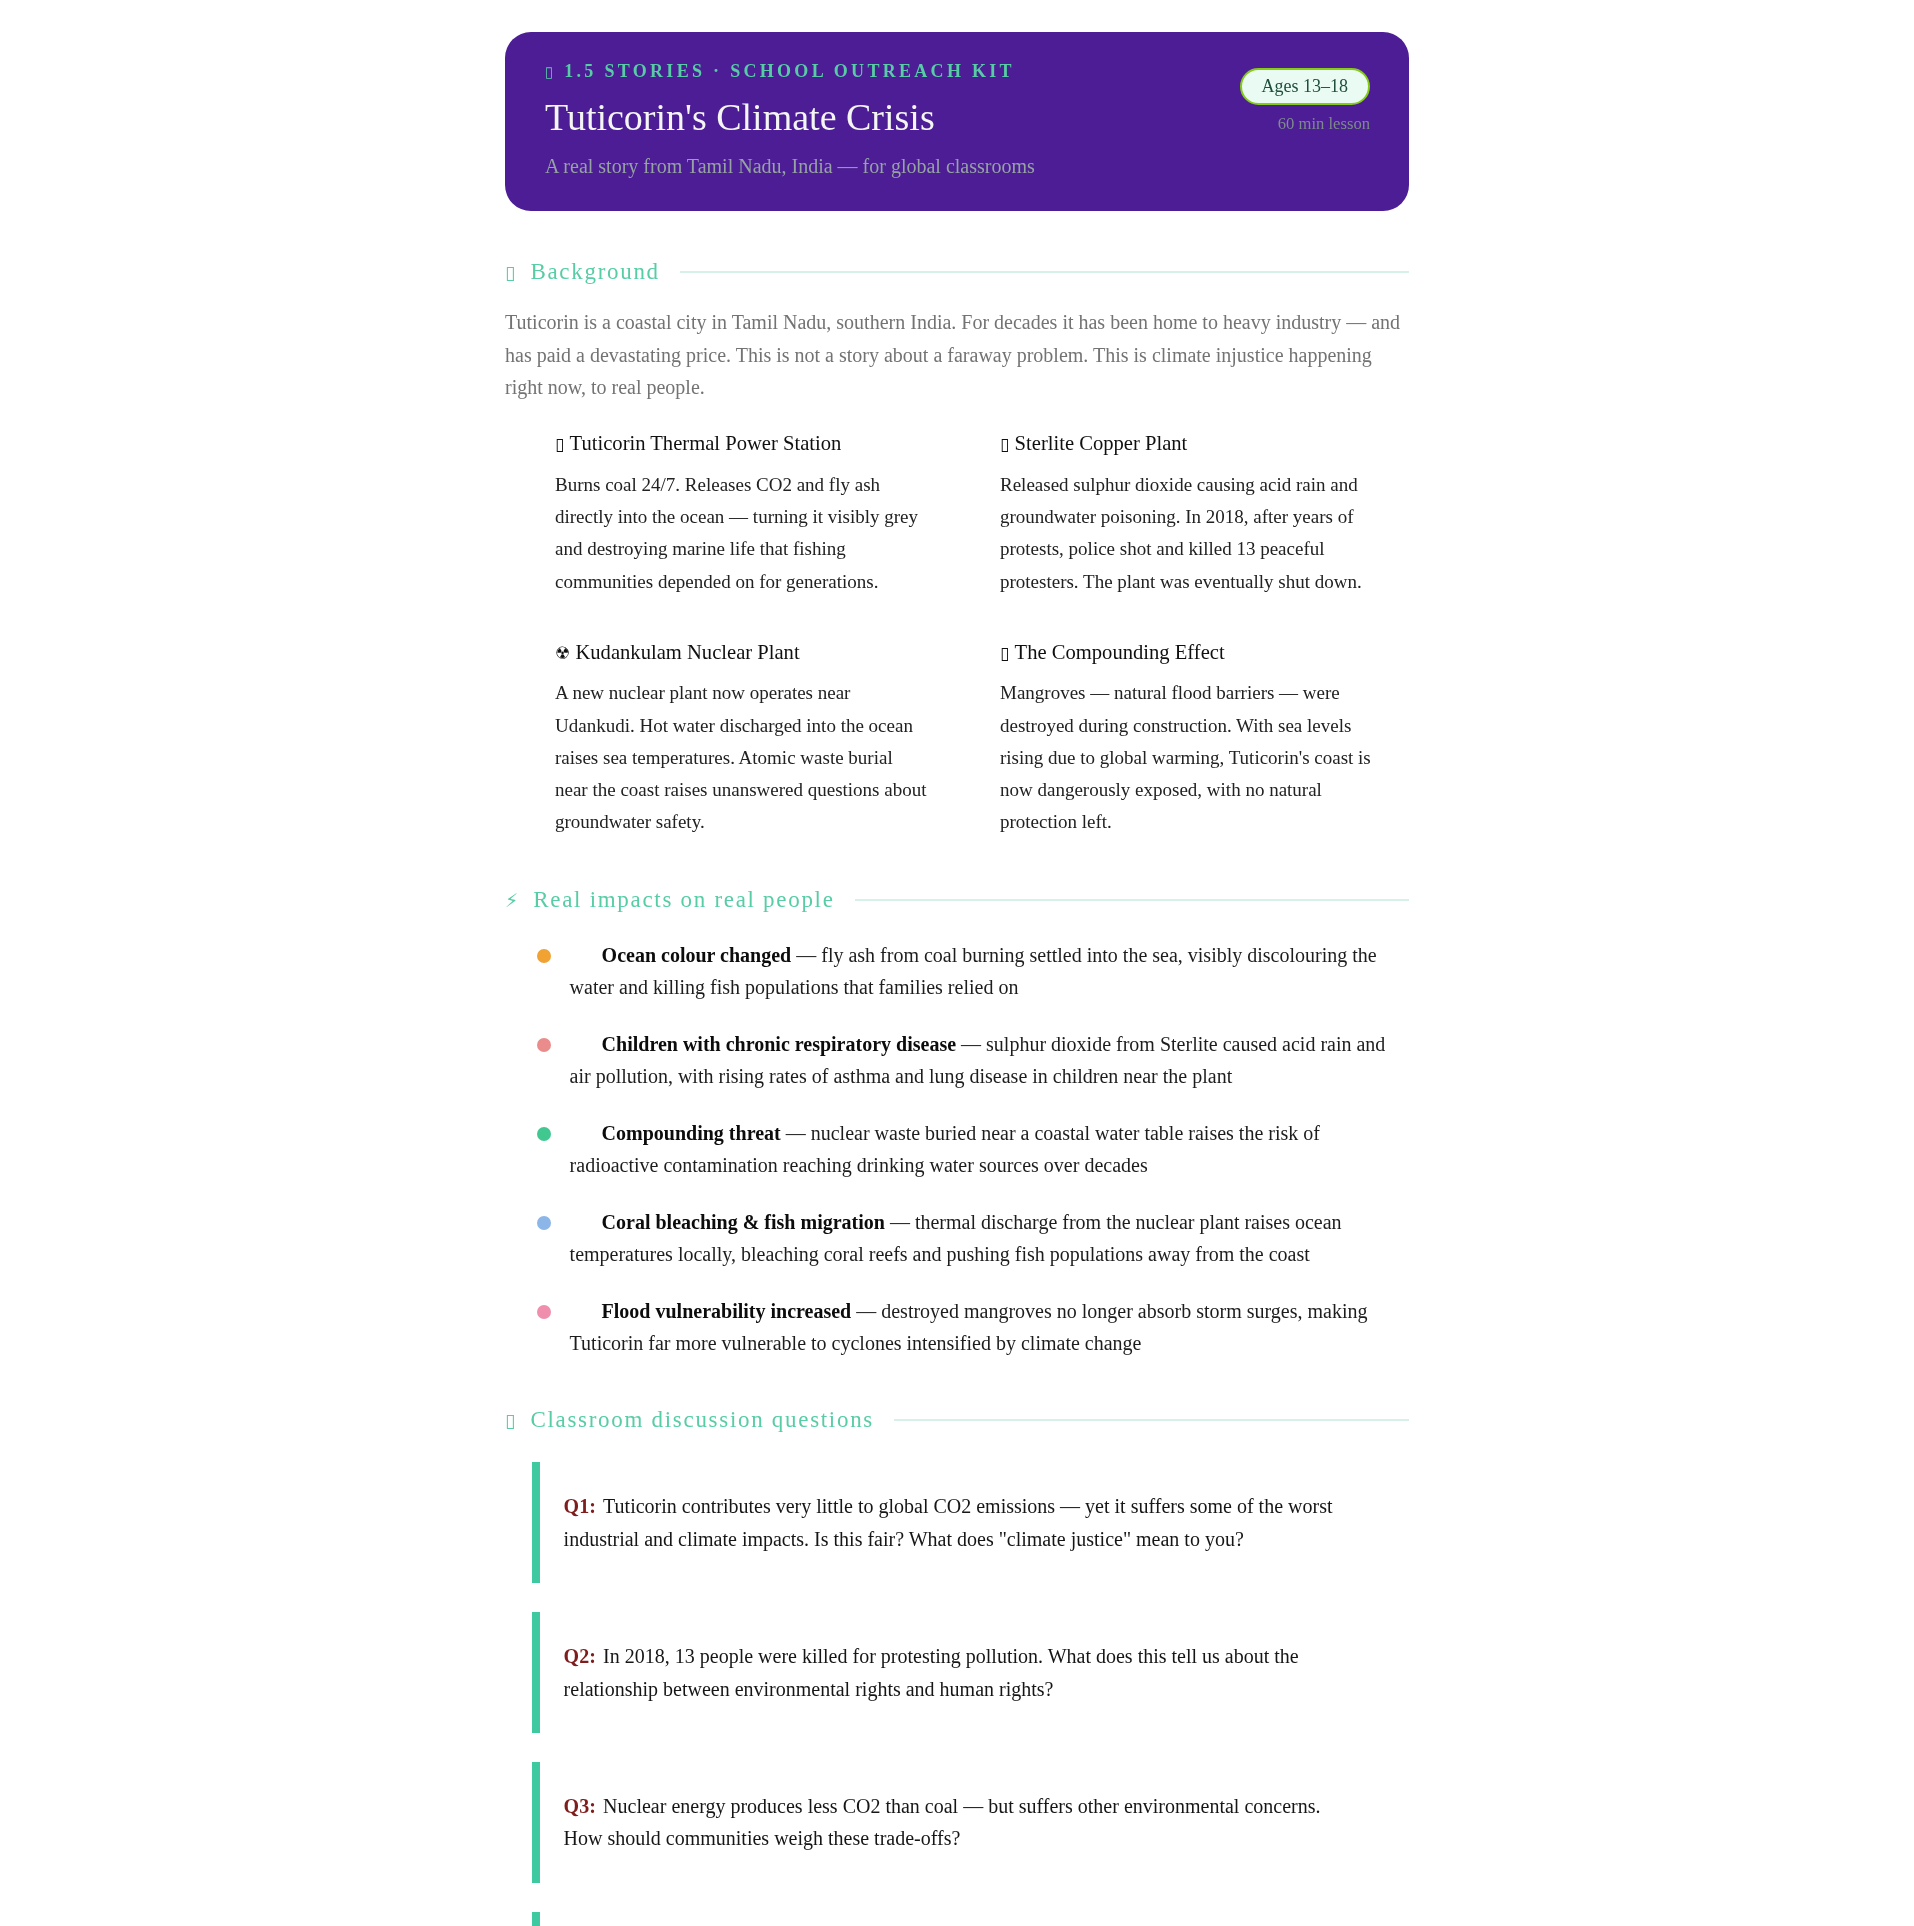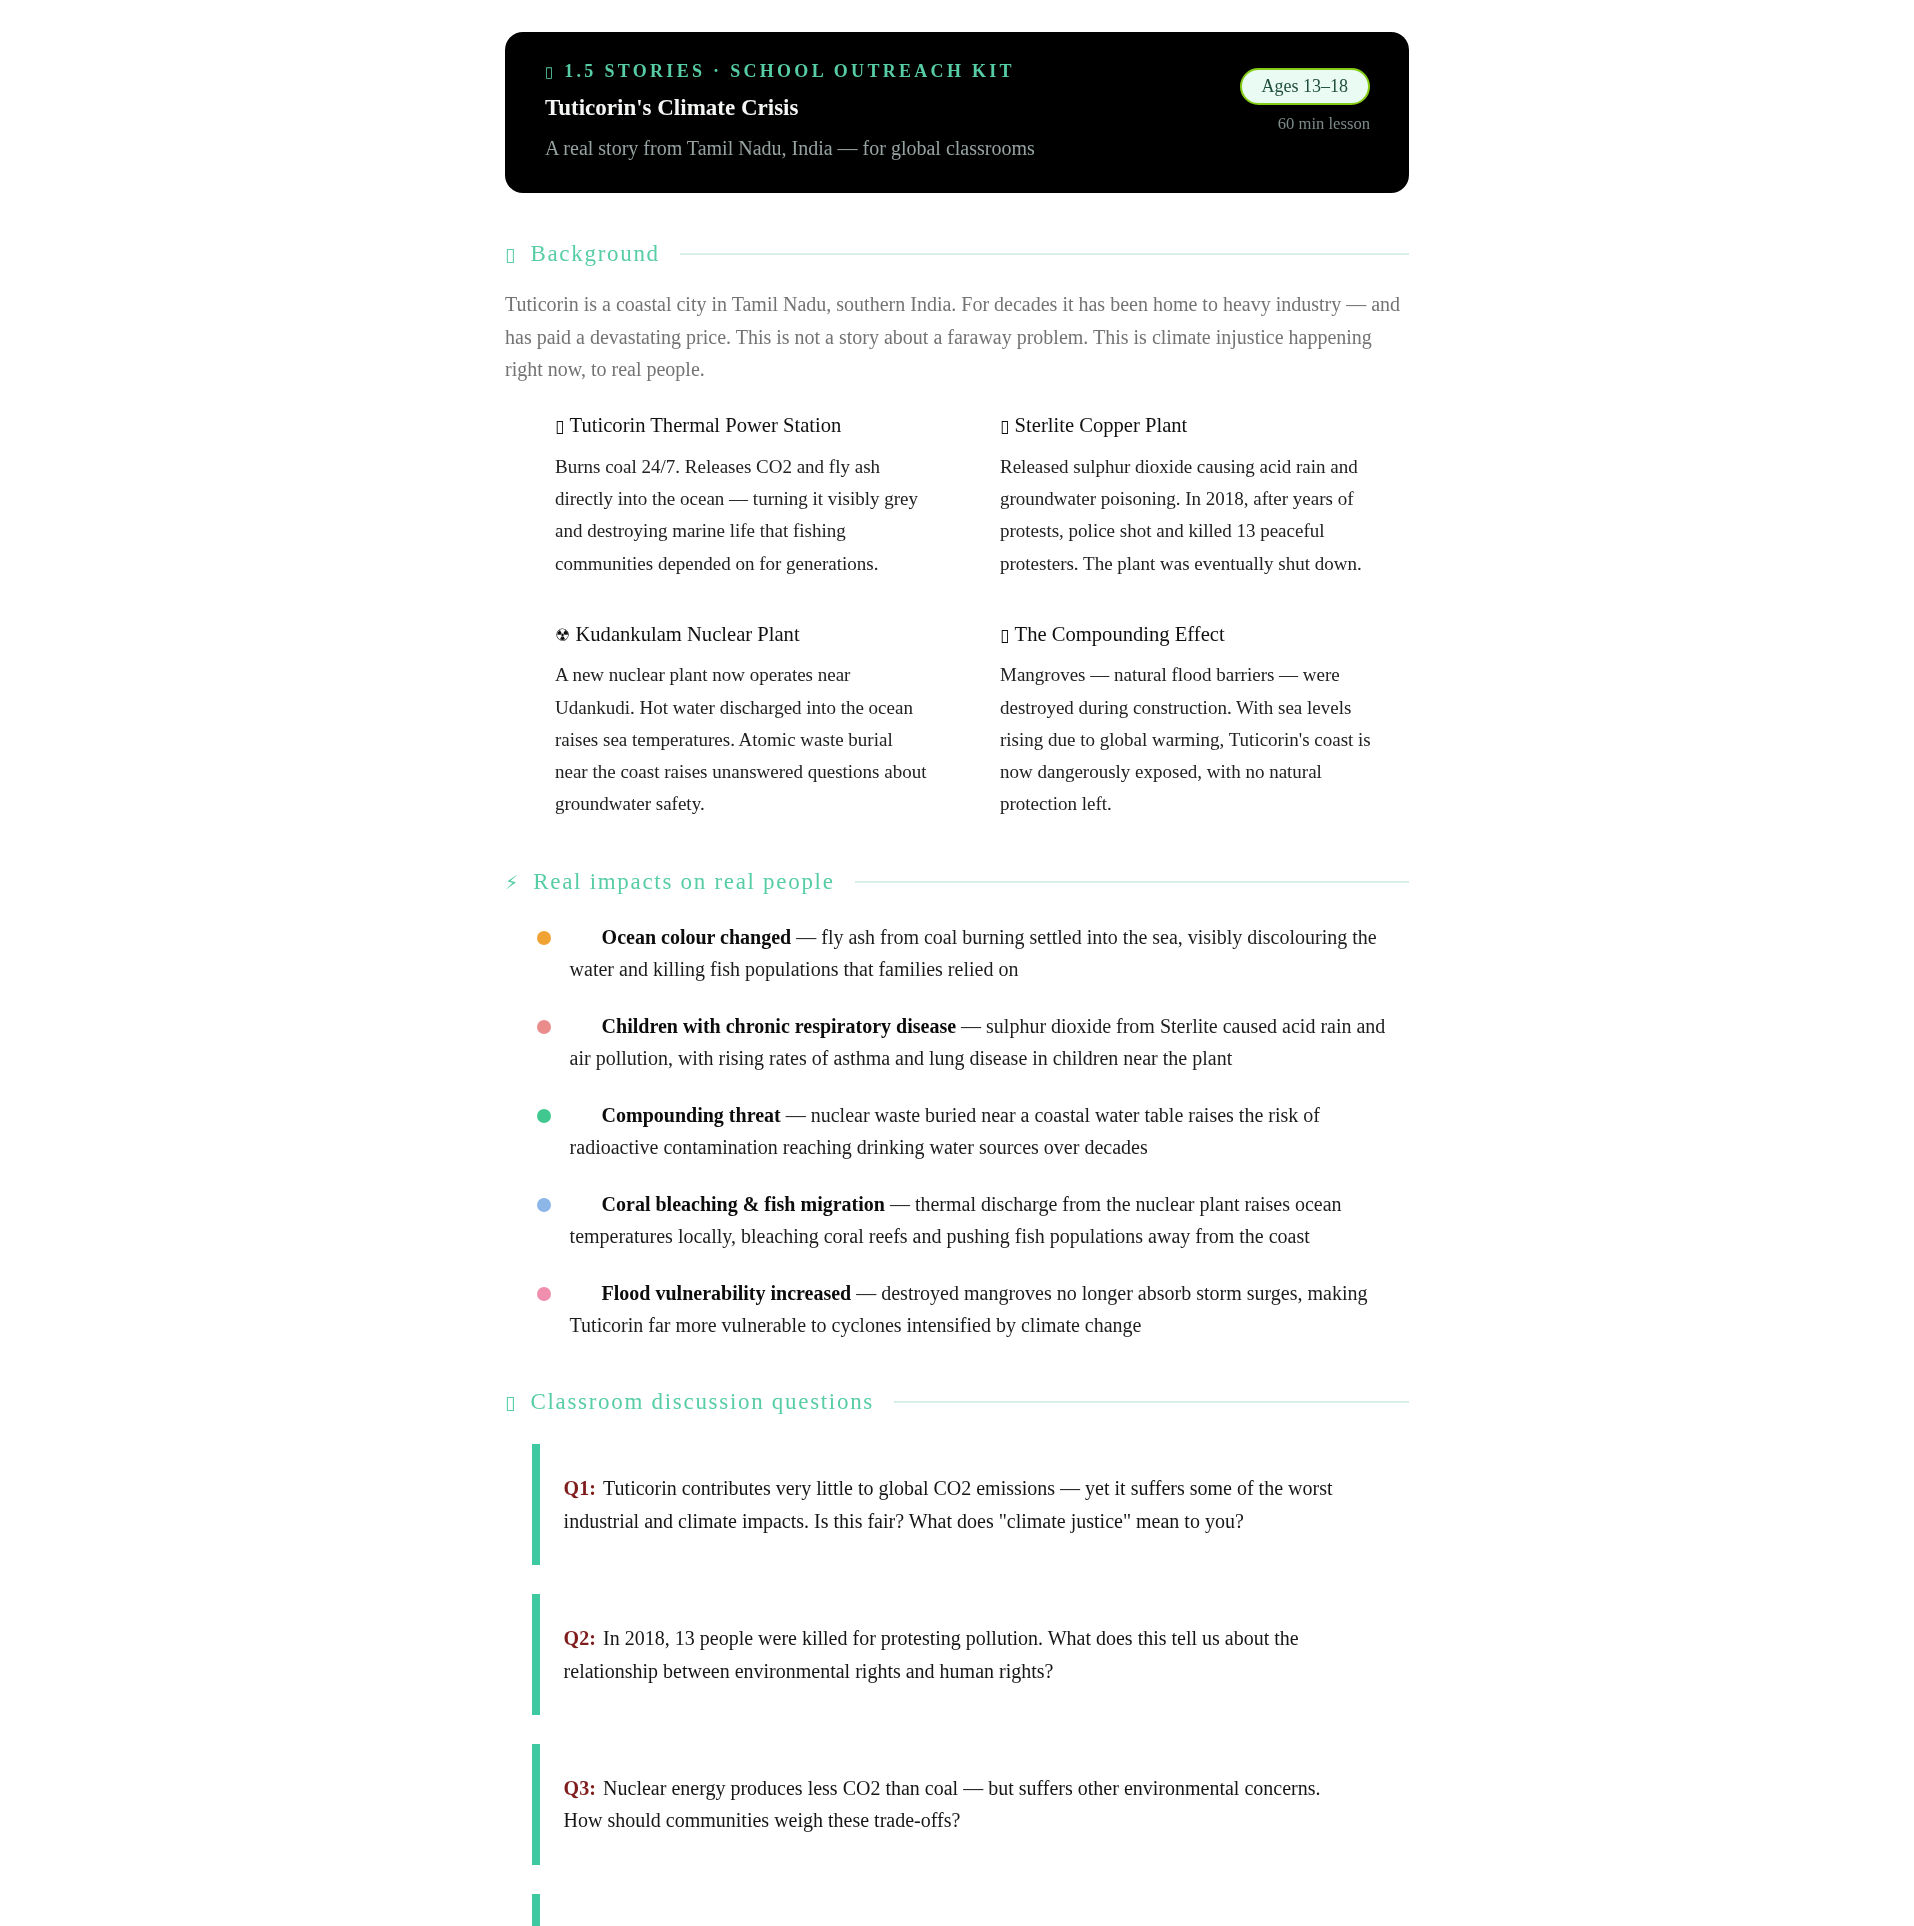--- a/index.html
+++ b/index.html
@@ -6,26 +6,26 @@
   html,body { background:#ffffff; }
   body {
     width:1914px; min-height:1926px;
     font-family:"Liberation Serif", serif;
     color:#1b1b1b;
   }
   .page { width:904px; margin:0 auto; padding-top:32px; }
 
   
   .hero {
-    background:#000000; border-radius:18px;
+    background:#4c1d95; border-radius:26px;
     padding:29px 39px 33px 40px;
     display:flex; justify-content:space-between; align-items:flex-start;
   }
   .eyebrow { color:#57cda5; font-size:18px; font-weight:bold; letter-spacing:3.3px; }
-  .hero-title { color:#f4f6f4; font-size:23px; font-weight:bold; margin-top:13.3px; }
+  .hero-title { color:#f4f6f4; font-size:38px; font-weight:normal; margin-top:13.3px; }
   .hero-sub { color:#96a3a2; font-size:20px; margin-top:16px; }
   .hero-right { text-align:right; padding-top:6.6px; flex:0 0 auto; }
   .badge {
     display:inline-block; background:#e9fbf2; border:2px solid #84cc16;
     color:#1f4e3d; font-size:18px; padding:6px 20px; border-radius:664px;
   }
   .duration { color:#7d8b8a; font-size:16.6px; margin-top:9.3px; }
 
   
   .section-head {

